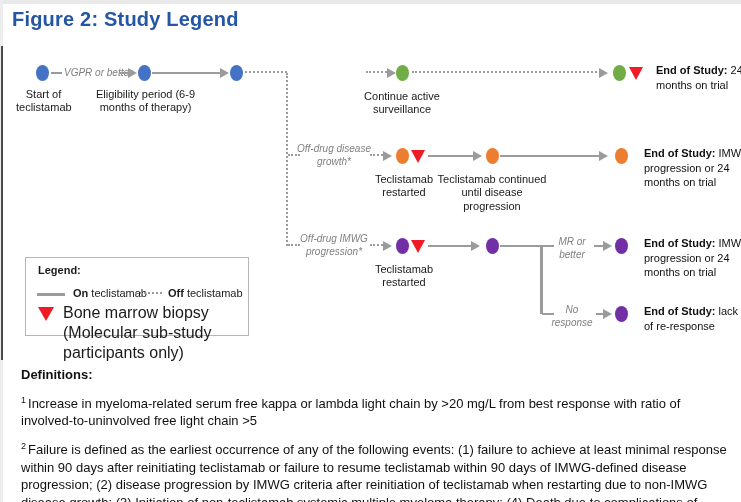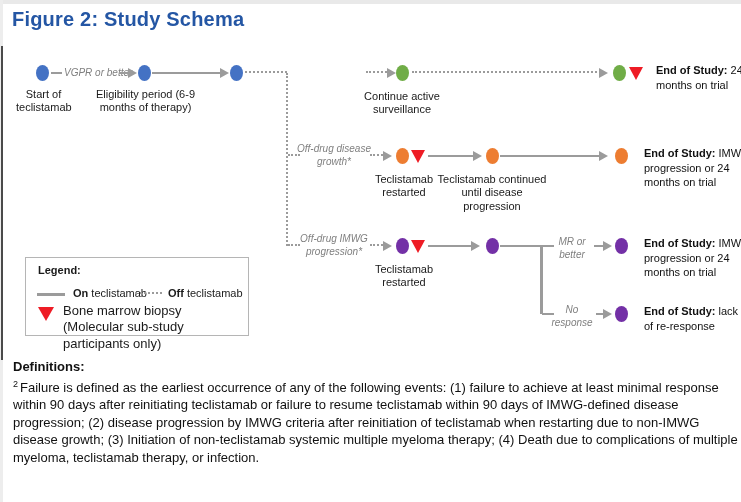--- a/index.html
+++ b/index.html
@@ -33,37 +33,37 @@
   .eos b{font-weight:bold;}
   .nowrap{white-space:nowrap;}
   
   .legend{position:absolute;left:25px;top:257px;width:222px;height:77px;
           border:1px solid #b5b5b5;background:#fff;font-size:11px;color:#1a1a1a;}
   .legend .hdr{position:absolute;left:12px;top:6px;font-weight:bold;}
   .legend .sw-solid{position:absolute;left:11px;top:35px;width:28px;height:2.5px;background:var(--line-gray);}
   .legend .sw-dot{position:absolute;left:109px;top:34px;width:27px;height:0;border-top:2px dotted var(--line-gray);}
   .legend .txt{position:absolute;top:29px;}
   .legend .tri{left:12px;top:49px;border-left-width:8px;border-right-width:8px;border-top-width:14px;}
-  .legend .biopsy{position:absolute;left:37px;top:45px;font-size:13px;line-height:1.25;}
+  .legend .biopsy{position:absolute;left:37px;top:45px;font-size:16px;line-height:1.25;}
   
   .defs{position:absolute;left:13px;top:358px;width:725px;font-size:13px;
         line-height:17.5px;color:#111;}
   .defs .h{font-weight:bold;}
-  .defs p{margin:0;}
+  .defs p{margin:8px;}
   .defs sup{font-size:9px;margin-right:2px;}
 </style>
 </head>
 <body>
 
 <div class="page">
   <div class="edge-top"></div>
   <div class="edge-left"></div>
   <div class="figure-rule"></div>
 
-  <div class="title">Figure 2: Study Schema</div>
+  <div class="title">Figure 2: Study Legend</div>
 
   <div class="dot blue" style="left:36px;top:65px;"></div>
   <div class="hl" style="left:51px;top:71.5px;width:11px;"></div>
   <div class="bl nowrap" style="left:64px;top:66px;">VGPR or better</div>
   <div class="hl" style="left:119px;top:71.5px;width:12px;"></div>
   <div class="ah" style="left:128px;top:68px;"></div>
   <div class="dot blue" style="left:138px;top:65px;"></div>
   <div class="hl" style="left:152px;top:71.5px;width:70px;"></div>
   <div class="ah" style="left:220px;top:68px;"></div>
   <div class="dot blue" style="left:230px;top:65px;"></div>
@@ -133,15 +133,16 @@
     <div class="txt" style="left:142px;"><b>Off</b><span> teclistamab</span></div>
     <div class="tri"></div>
     <div class="biopsy">
       <div>Bone marrow biopsy</div>
       <div>(Molecular sub-study participants only)</div>
     </div>
   </div>
 
   <div class="defs">
     <p class="h">Definitions:</p>
+    <p><sup>1</sup><span>Increase in myeloma-related serum free kappa or lambda light chain by &gt;20 mg/L from best response with ratio of involved-to-uninvolved free light chain &gt;5</span></p>
     <p><sup>2</sup><span>Failure is defined as the earliest occurrence of any of the following events: (1) failure to achieve at least minimal response within 90 days after reinitiating teclistamab or failure to resume teclistamab within 90 days of IMWG-defined disease progression; (2) disease progression by IMWG criteria after reinitiation of teclistamab when restarting due to non-IMWG disease growth; (3) Initiation of non-teclistamab systemic multiple myeloma therapy; (4) Death due to complications of multiple myeloma, teclistamab therapy, or infection.</span></p>
   </div>
 </div>
 
 </body></html>

